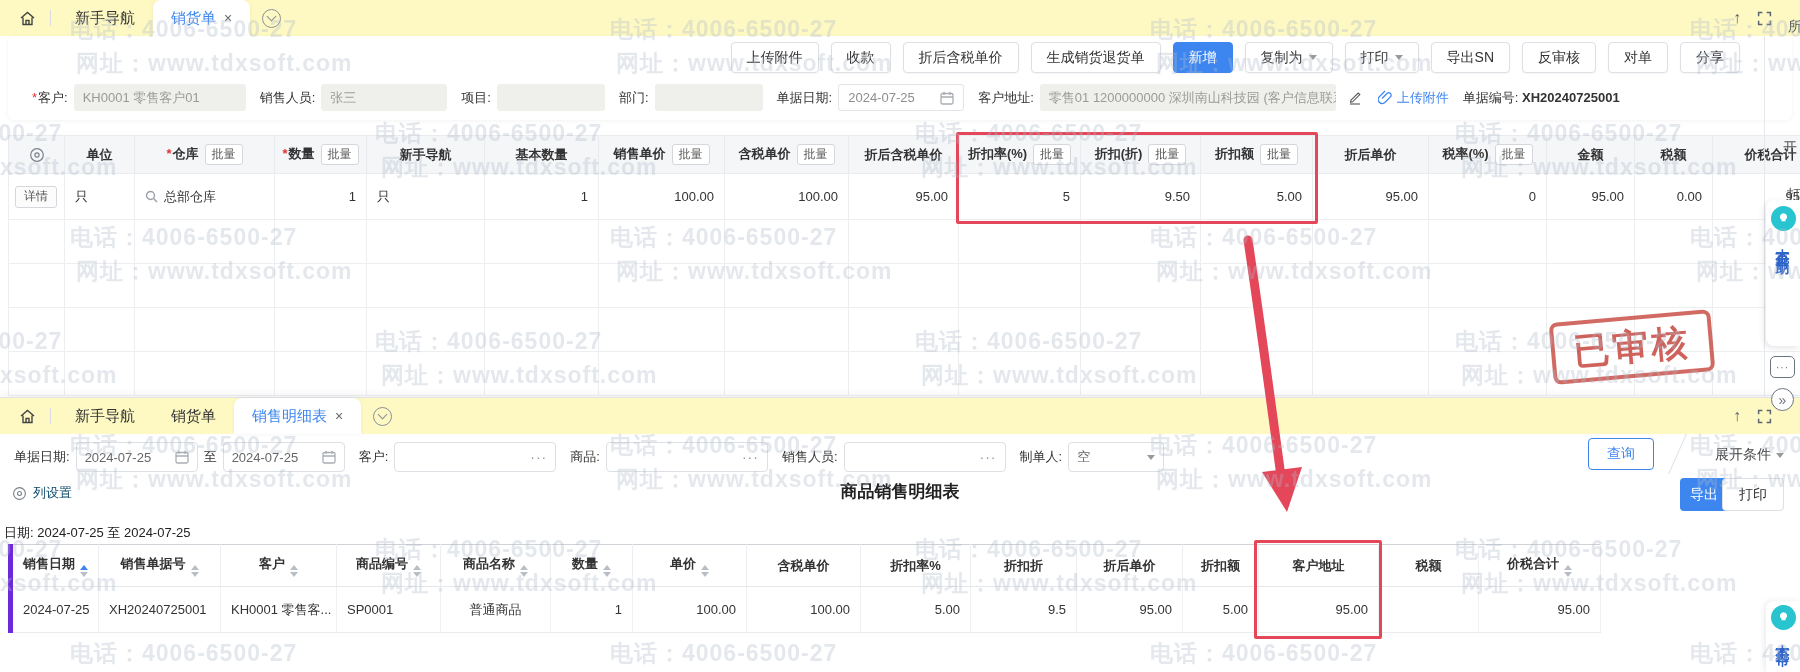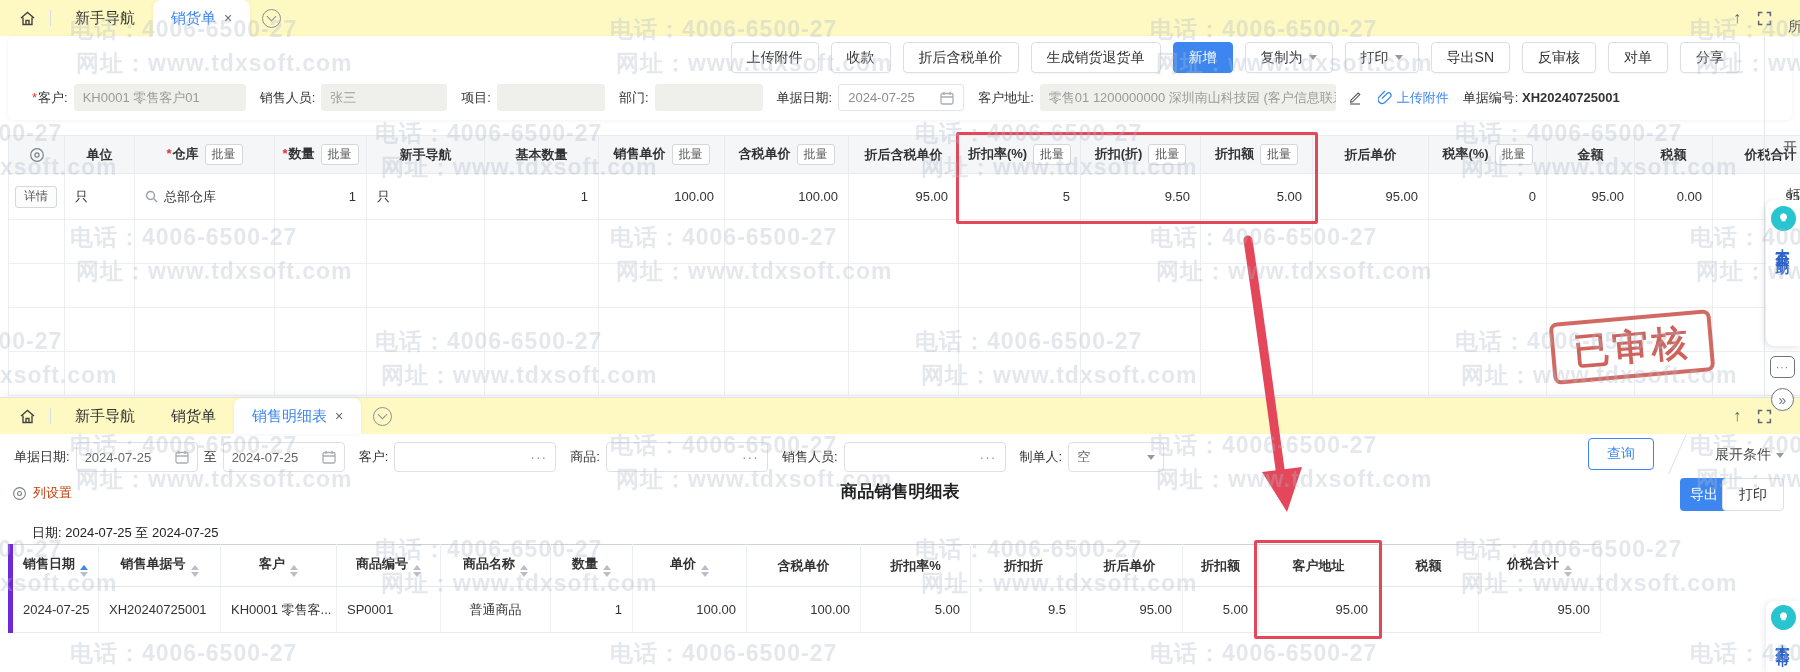--- a/index.html
+++ b/index.html
@@ -58,25 +58,25 @@
 .stamp{left:1551px;top:316px;width:162px;height:62px;border:4px solid rgba(197,65,58,.85);border-radius:8px;display:flex;align-items:center;justify-content:center;transform:rotate(-5deg);opacity:.92}
 .stamp span{font-size:36px;font-weight:bold;color:rgba(197,65,58,.9);letter-spacing:3px}
 
 
 .b-filter{position:absolute;left:0;top:44px;width:1800px;display:flex;align-items:center;padding-left:14px;white-space:nowrap}
 .inp{height:30px;background:#fff;border:1px solid #dcdfe4;border-radius:4px;display:inline-flex;align-items:center;justify-content:space-between;padding:0 8px;color:#666}
 .dots{color:#999;font-size:14px;letter-spacing:1px}
 .q-btn{position:absolute;right:146px;top:40px;width:66px;height:32px;border:1px solid #3d86f0;color:#3d86f0;background:#fff;border-radius:4px;font-size:14px;display:flex;align-items:center;justify-content:center;cursor:pointer}
 .expand{position:absolute;right:16px;top:48px;color:#444;font-size:14px;display:flex;align-items:center;gap:5px;cursor:pointer}
 .slash{position:absolute;right:122px;top:34px;width:1px;height:44px;background:#dcdfe3;transform:rotate(24deg)}
-.colset{position:absolute;left:12px;top:86px;display:flex;align-items:center;gap:6px;color:#c2410c;cursor:pointer}
+.colset{position:absolute;left:12px;top:86px;display:flex;align-items:center;gap:6px;color:#0c4a6e;cursor:pointer}
 .b-title{position:absolute;left:0;top:82px;width:1800px;text-align:center;font-size:17px;font-weight:bold;color:#222}
 .exp-btn{position:absolute;right:72px;top:80px;width:48px;height:33px;background:#3d86f0;color:#fff;border:none;border-radius:4px;font-size:14px;cursor:pointer}
 .prt-btn{position:absolute;right:16px;top:80px;width:62px;height:33px;background:#fff;color:#333;border:1px solid #dcdfe4;border-radius:4px;font-size:14px;cursor:pointer}
-.dateline{position:absolute;left:32px;top:126px;color:#222;font-size:13px}
+.dateline{position:absolute;left:4px;top:126px;color:#222;font-size:13px}
 .rtable{position:absolute;left:8px;top:146px;border-collapse:collapse;table-layout:fixed;width:1590px}
 .rtable th{height:42px;border-top:1px solid #cfd3d8;border-bottom:1px solid #e4e7ea;border-right:1px solid #eceef0;font-size:13px;color:#333;font-weight:bold;white-space:nowrap;overflow:hidden}
 .rtable td{height:46px;border-bottom:1px solid #e9ebee;border-right:1px solid #f0f1f3;font-size:13px;color:#333;padding:0 10px;white-space:nowrap;overflow:hidden}
 .rtable th:first-child,.rtable td:first-child{border-left:5px solid #6d28d9}
 .rtable .num{text-align:right}
 .rtable .ctr{text-align:center}
 .sorts{display:inline-flex;flex-direction:column;margin-left:5px;vertical-align:-2px}
 .sorts i{width:0;height:0;border-left:4px solid transparent;border-right:4px solid transparent;display:block}
 .sorts .up{border-bottom:5px solid #b9bec6;margin-bottom:2px}
 .sorts .dn{border-top:5px solid #b9bec6}

